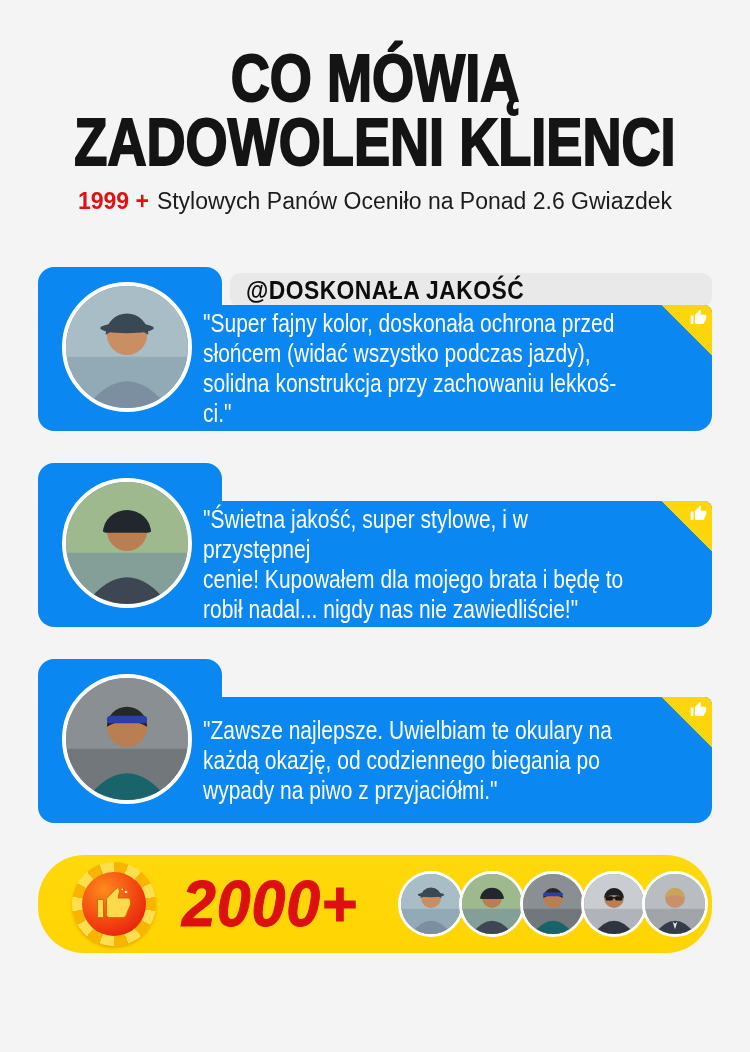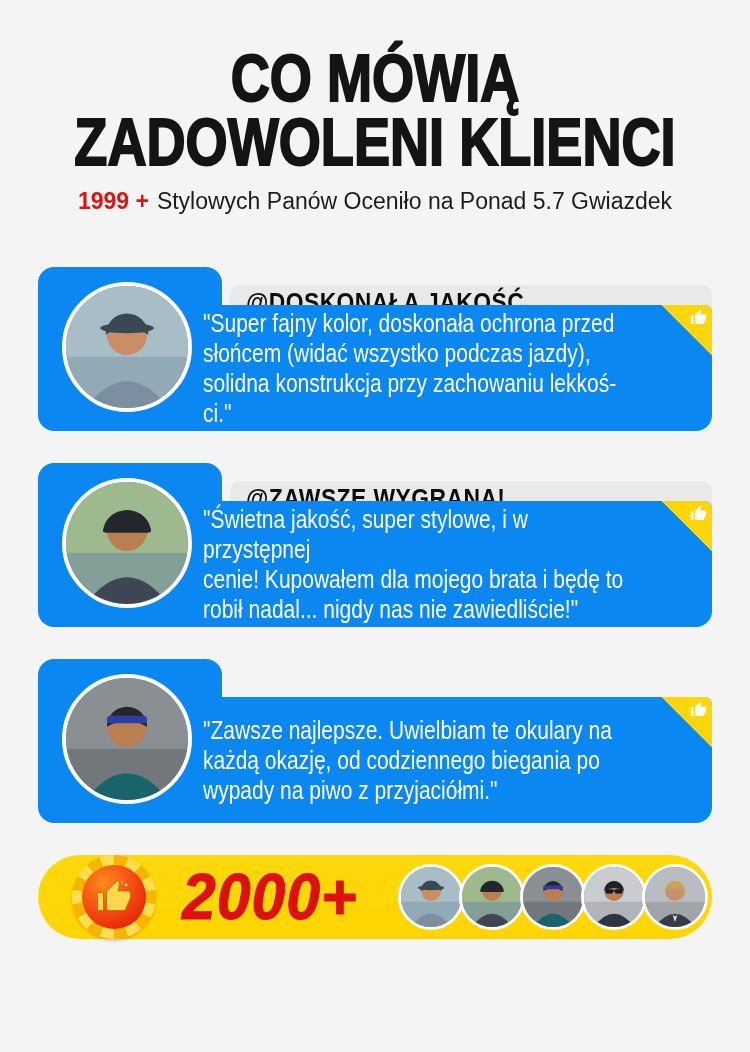--- a/index.html
+++ b/index.html
@@ -51,21 +51,21 @@
   }
   .card-tab{
     position:absolute;
     top:0;left:0;
     width:184px;height:80px;
     background:var(--card-blue);
     border-radius:16px 16px 0 0;
   }
   .card-header{
     position:absolute;
-    top:18px;left:192px;right:0;
+    top:6px;left:192px;right:0;
     height:34px;
     background:var(--header-gray);
     border-radius:10px;
     display:flex;align-items:center;
     padding-left:16px;
     overflow:hidden;
   }
   .card-header .handle{
     font-size:26px;
     font-weight:bold;
@@ -112,21 +112,21 @@
     border:4px solid #fff;
     border-radius:50%;
     overflow:hidden;
     z-index:3;
     background:#8c9aa5;
   }
   .avatar svg{display:block;width:100%;height:100%;}
   
   .banner{
     margin:8px 38px 0 38px;
-    height:84px;
+    height:98px;
     background:linear-gradient(180deg,#ffd90c,var(--banner-yellow));
     border-radius:46px;
     display:flex;
     align-items:center;
     padding:0 4px 0 34px;
   }
   .medal{
     width:84px;height:84px;
     border-radius:50%;
     background:repeating-conic-gradient(#f7b500 0 20deg,#ffdf4d 20deg 40deg);
@@ -168,21 +168,21 @@
   .b-avatar svg{display:block;width:100%;height:100%;}
 </style>
 </head>
 <body>
 
 <h1 class="title">
   <span style="display:block">CO MÓWIĄ</span>
   <span style="display:block">ZADOWOLENI KLIENCI</span>
 </h1>
 <div class="subtitle">
-  <span class="hl">1999 +</span><span>Stylowych Panów Oceniło na Ponad 5.7 Gwiazdek</span>
+  <span class="hl">1999 +</span><span>Stylowych Panów Oceniło na Ponad 2.6 Gwiazdek</span>
 </div>
 
 <div class="cards">
 
   <div class="card">
     <div class="card-tab"></div>
     <div class="card-header">
       <span class="handle">@DOSKONAŁA JAKOŚĆ</span>
     </div>
     <div class="card-body">
@@ -203,23 +203,20 @@
     <path d="M16 100Q50 56 84 100Z" fill="#7b8fa0"></path>
     <circle cx="50" cy="40" r="16.5" fill="#c98e63"></circle>
     <path d="M32.5 40a17.5 17.5 0 0 1 35 0q-17.5-11-35 0z" fill="#3a4754"></path>
           <ellipse cx="50" cy="34.5" rx="22" ry="4.2" fill="#3a4754"></ellipse>
   </svg>
       </div>
   </div>
 
   <div class="card">
     <div class="card-tab"></div>
-    <div class="card-header">
-      <span class="handle">@ZAWSZE WYGRANA!</span>
-    </div>
     <div class="card-body">
       <div class="corner-fold">
         <svg width="17" height="17" viewBox="0 0 24 24">
             <path fill="#ffffff" d="M1 21h4V9H1v12zm22-11c0-1.1-.9-2-2-2h-6.31l.95-4.57.03-.32c0-.41-.17-.79-.44-1.06L14.17 1 7.58 7.59C7.22 7.95 7 8.45 7 9v10c0 1.1.9 2 2 2h9c.83 0 1.54-.5 1.84-1.22l3.02-7.05c.09-.23.14-.47.14-.73v-2z"></path>
           </svg>
       </div>
       <p class="quote">"Świetna jakość, super stylowe, i w przystępnej
 cenie! Kupowałem dla mojego brata i będę to
 robił nadal... nigdy nas nie zawiedliście!"</p>
     </div>

